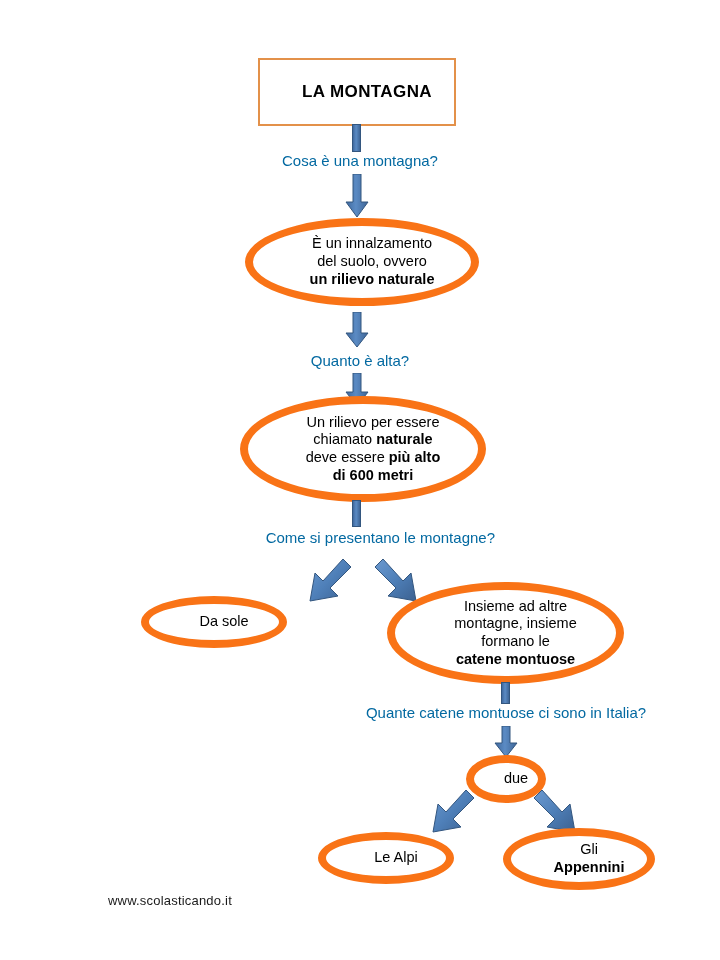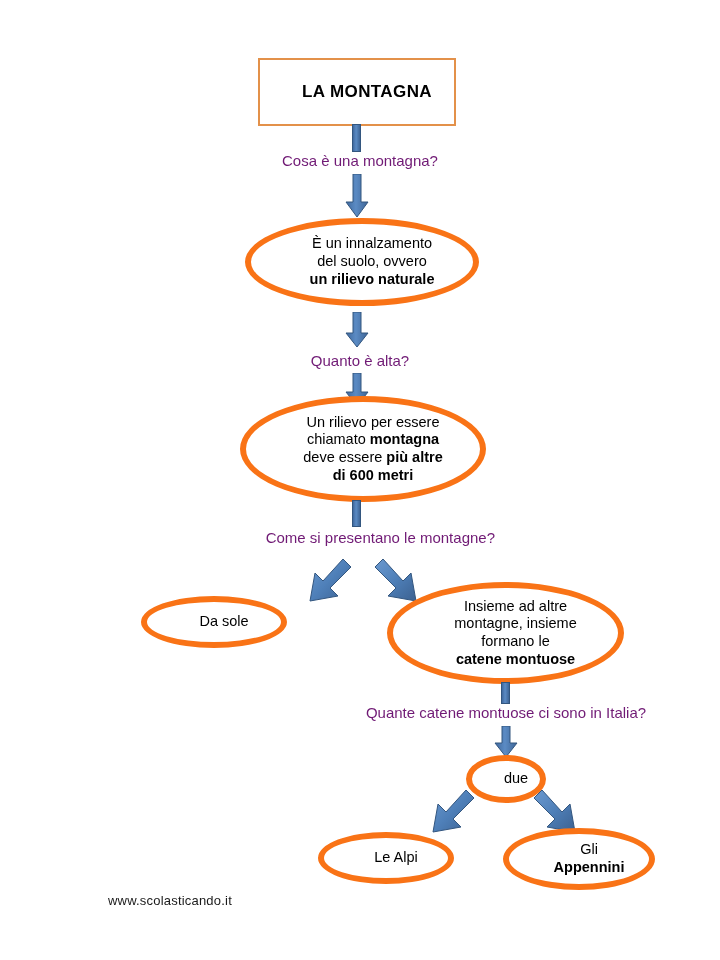--- a/index.html
+++ b/index.html
@@ -30,39 +30,39 @@
     line-height: 1.22;
     color: #000000;
   }
   .rect-node {
     border: 2px solid #E3914A;
     background: #ffffff;
     font-weight: bold;
     letter-spacing: 0.4px;
   }
   .ellipse-node {
-    border: 6px solid #f97316;
+    border: 8px solid #f97316;
     background: #ffffff;
     border-radius: 50%;
   }
   .node .txt {
     display: block;
     width: 100%;
     padding: 0 8px;
     box-sizing: border-box;
     margin-left: 20px;
   }
   .node .line { display: block; white-space: nowrap; }
   .node .b { font-weight: bold; }
 
   
   .qlabel {
     position: absolute;
     white-space: nowrap;
-    color: #701a75;
+    color: #0369a1;
     font-size: 15px;
     text-align: center;
   }
 
   
   .vshaft {
     position: absolute;
     background: linear-gradient(to right, #40699E 0%, #5B8BC4 45%, #3E6596 100%);
     border: 1px solid #33567F;
     box-sizing: border-box;
@@ -129,22 +129,22 @@
 
   <div class="varrow" style="left:344px; top:373px;">
     <svg width="26" height="34" viewBox="0 0 26 34">
       <polygon points="9,0 17,0 17,19 24,19 13,33 2,19 9,19" fill="url(#vg1)" stroke="#33567F" stroke-width="1"></polygon>
     </svg>
   </div>
 
   <div class="node ellipse-node" style="left:240px; top:396px; width:246px; height:106px; font-size:14.5px;">
     <span class="txt">
       <span class="line">Un rilievo per essere</span>
-      <span class="line">chiamato <span class="b">montagna</span></span>
-      <span class="line">deve essere <span class="b">più altre</span></span>
+      <span class="line">chiamato <span class="b">naturale</span></span>
+      <span class="line">deve essere <span class="b">più alto</span></span>
       <span class="line"><span class="b">di 600 metri</span></span>
     </span>
   </div>
 
   <div class="vshaft" style="left:352px; top:500px; width:9px; height:27px;"></div>
 
   <div class="qlabel" style="left:225px; top:529px; width:270px;text-align:right;">Come si presentano le montagne?</div>
 
   <div class="diag" style="left:268px; top:553px;">
     <svg width="86" height="62" viewBox="0 0 86 62">

